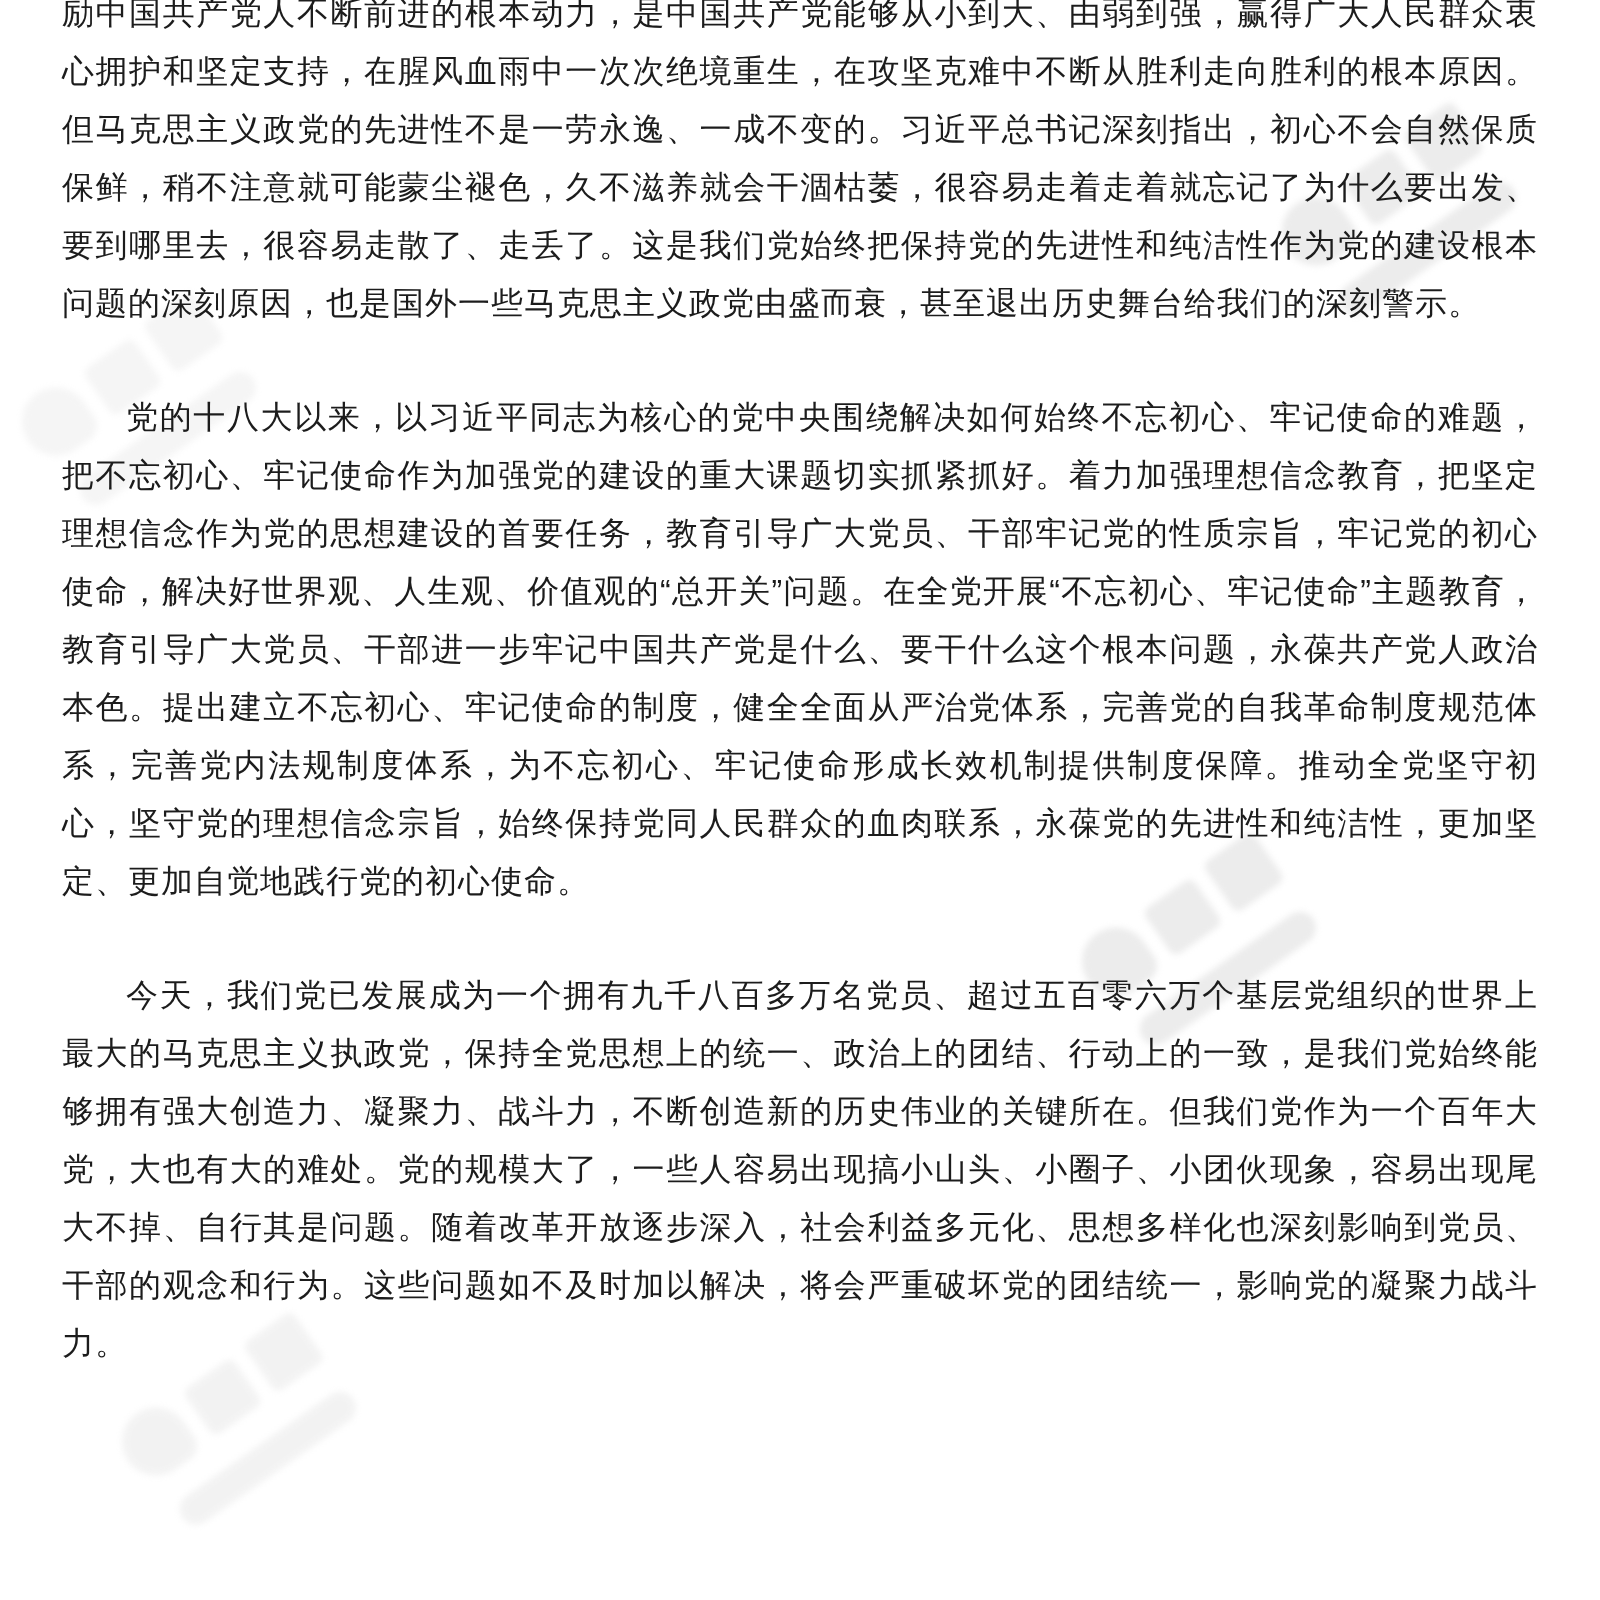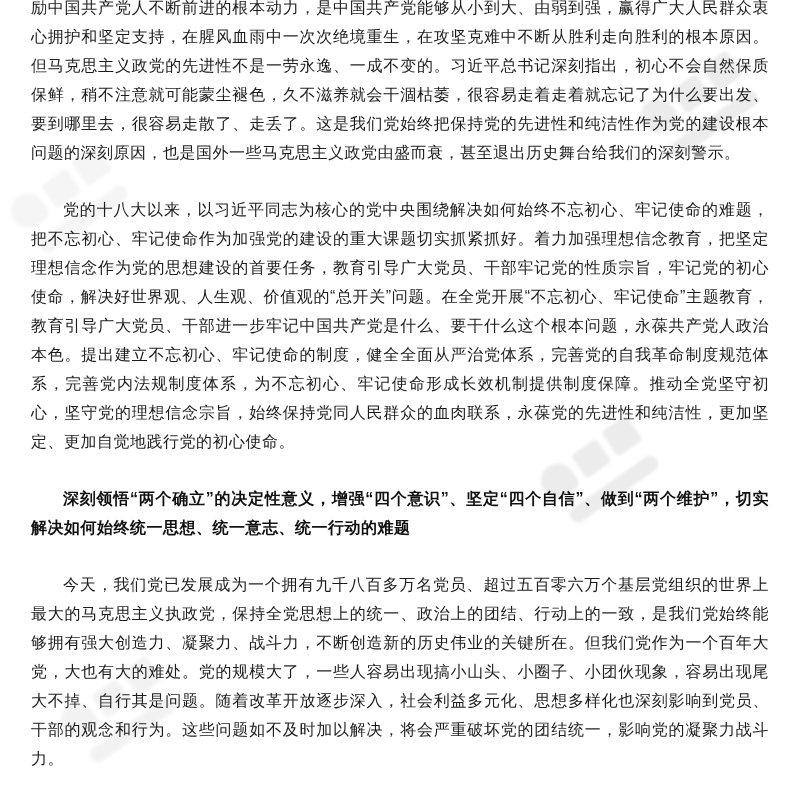--- a/index.html
+++ b/index.html
@@ -90,19 +90,18 @@
     <span class="wm-glyph g2"></span>
     <span class="wm-glyph g3"></span>
     <span class="wm-glyph g4"></span>
   </div>
 
   <div class="content">
     <p class="para continuation">励中国共产党人不断前进的根本动力，是中国共产党能够从小到大、由弱到强，赢得广大人民群众衷心拥护和坚定支持，在腥风血雨中一次次绝境重生，在攻坚克难中不断从胜利走向胜利的根本原因。但马克思主义政党的先进性不是一劳永逸、一成不变的。习近平总书记深刻指出，初心不会自然保质保鲜，稍不注意就可能蒙尘褪色，久不滋养就会干涸枯萎，很容易走着走着就忘记了为什么要出发、要到哪里去，很容易走散了、走丢了。这是我们党始终把保持党的先进性和纯洁性作为党的建设根本问题的深刻原因，也是国外一些马克思主义政党由盛而衰，甚至退出历史舞台给我们的深刻警示。</p>
 
     <p class="para">党的十八大以来，以习近平同志为核心的党中央围绕解决如何始终不忘初心、牢记使命的难题，把不忘初心、牢记使命作为加强党的建设的重大课题切实抓紧抓好。着力加强理想信念教育，把坚定理想信念作为党的思想建设的首要任务，教育引导广大党员、干部牢记党的性质宗旨，牢记党的初心使命，解决好世界观、人生观、价值观的“总开关”问题。在全党开展“不忘初心、牢记使命”主题教育，教育引导广大党员、干部进一步牢记中国共产党是什么、要干什么这个根本问题，永葆共产党人政治本色。提出建立不忘初心、牢记使命的制度，健全全面从严治党体系，完善党的自我革命制度规范体系，完善党内法规制度体系，为不忘初心、牢记使命形成长效机制提供制度保障。推动全党坚守初心，坚守党的理想信念宗旨，始终保持党同人民群众的血肉联系，永葆党的先进性和纯洁性，更加坚定、更加自觉地践行党的初心使命。</p>
 
-    <p class="para heading">深刻领悟“两个确立”的决定性意义，增强“四个意识”、坚定“四个自信”、做到“两个维护”，切实解决如何始终统一思想、统一意志、统一行动的难题</p>
 
     <p class="para">今天，我们党已发展成为一个拥有九千八百多万名党员、超过五百零六万个基层党组织的世界上最大的马克思主义执政党，保持全党思想上的统一、政治上的团结、行动上的一致，是我们党始终能够拥有强大创造力、凝聚力、战斗力，不断创造新的历史伟业的关键所在。但我们党作为一个百年大党，大也有大的难处。党的规模大了，一些人容易出现搞小山头、小圈子、小团伙现象，容易出现尾大不掉、自行其是问题。随着改革开放逐步深入，社会利益多元化、思想多样化也深刻影响到党员、干部的观念和行为。这些问题如不及时加以解决，将会严重破坏党的团结统一，影响党的凝聚力战斗力。</p>
 
   </div>
 
 </div>
 
 </body></html>

